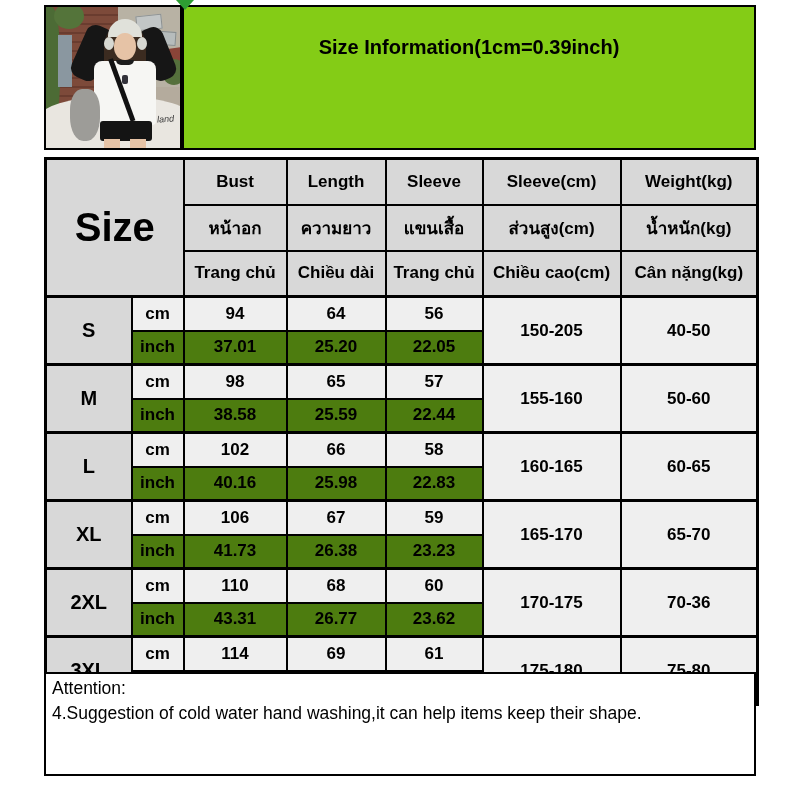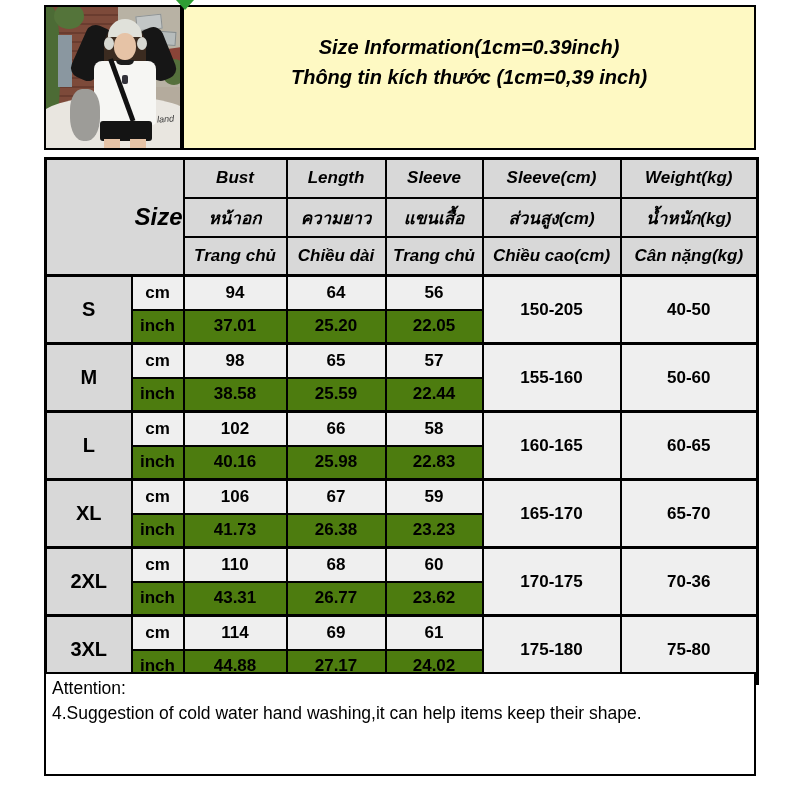--- a/index.html
+++ b/index.html
@@ -36,29 +36,29 @@
   .w-shorts { position:absolute; left:54px; top:114px; width:52px; height:20px; background:#141414; border-radius:3px; }
   .w-leg-l { position:absolute; left:58px; top:132px; width:16px; height:13px; background:#e6c3a6; }
   .w-leg-r { position:absolute; left:84px; top:132px; width:16px; height:13px; background:#e6c3a6; }
   .w-bag { position:absolute; left:24px; top:82px; width:30px; height:52px; background:#9d9c98; border-radius:40% 40% 45% 45%; }
 
   .corner-accent { position:absolute; left:176px; top:0; width:0; height:0;
     border-left:9px solid transparent; border-right:9px solid transparent; border-top:10px solid #2e9e33; z-index:5; }
 
   
   .title-box { position:absolute; left:182px; top:5px; width:574px; height:145px; border:2px solid #000;
-    background:#fef9c3; text-align:center; padding-top:25px;font-style:italic; }
+    background:#84cc16; text-align:center; padding-top:25px; }
   .title-box div { font-weight:bold; font-size:20px; line-height:30px; }
 
   
   table.size-table { position:absolute; left:44px; top:157px; width:712px; border-collapse:collapse; table-layout:fixed; border:3px solid #000; }
   .size-table td { border:2px solid #000; text-align:center; vertical-align:middle; font-weight:bold; font-size:17px; padding:0; overflow:hidden; }
-  .size-table tr.hrow td { height:39px; background:#d8d8d8;font-style:italic; }
+  .size-table tr.hrow td { height:46px; background:#d8d8d8; }
   .size-table tr.drow td { height:34px; }
-  .size-table td.c-sizehead { font-size:24px; background:#d8d8d8;text-align:right; }
+  .size-table td.c-sizehead { font-size:40px; background:#d8d8d8; }
   .size-table td.c-size { font-size:20px; background:#d8d8d8; }
   .size-table td.alt { background:#efefef; }
   .size-table td.white { background:#4d7c0f; }
   .size-table tr.block-start td { border-top:3px solid #000; }
 
   
   .attention { position:absolute; left:44px; top:672px; width:712px; height:104px; border:2px solid #000; background:#fff;
     padding:2px 6px; font-size:17.5px; line-height:25px; font-weight:normal; }
 </style>
 </head>
@@ -94,21 +94,20 @@
     <div class="w-cup-l"></div>
     <div class="w-cup-r"></div>
     <div class="w-face"></div>
     <div class="ph-ledge-text">land</div>
   </div>
 
   <div class="corner-accent"></div>
 
   <div class="title-box">
     <div>Size Information(1cm=0.39inch)</div>
-    <div>Thông tin kích thước (1cm=0,39 inch)</div>
   </div>
 
   <table class="size-table">
     <colgroup>
       <col style="width:86px">
         <col style="width:52px">
         <col style="width:103px">
       <col style="width:99px">
         <col style="width:97px">
         <col style="width:138px">

